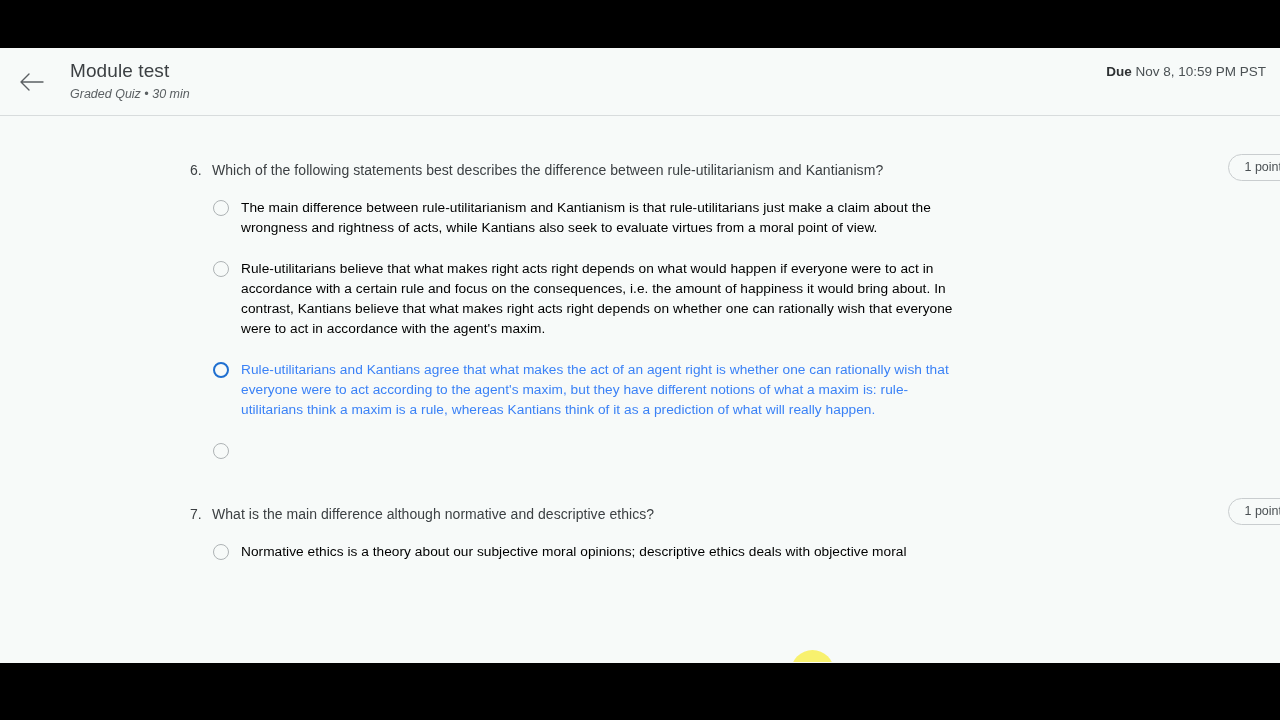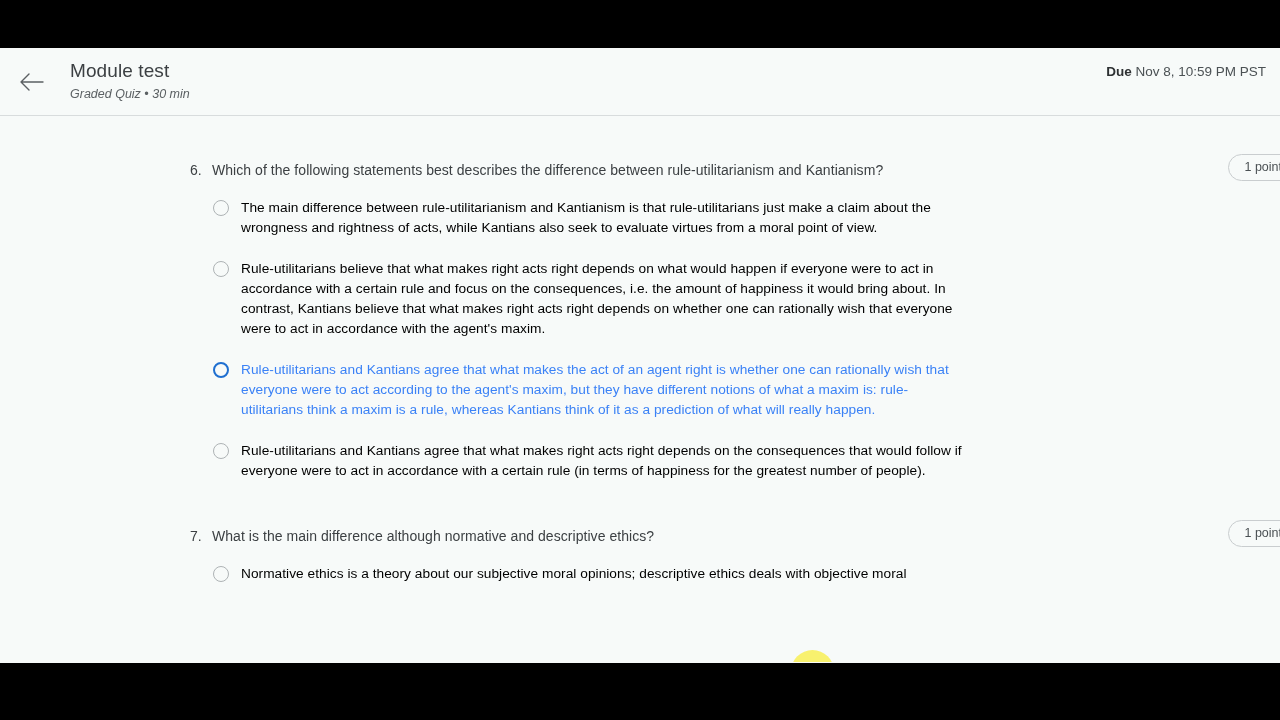--- a/index.html
+++ b/index.html
@@ -243,21 +243,20 @@
           <div class="option">
             <div class="radio"></div>
             <div class="option-text">Rule-utilitarians believe that what makes right acts right depends on what would happen if everyone were to act in accordance with a certain rule and focus on the consequences, i.e. the amount of happiness it would bring about. In contrast, Kantians believe that what makes right acts right depends on whether one can rationally wish that everyone were to act in accordance with the agent's maxim.</div>
           </div>
           <div class="option selected">
             <div class="radio"></div>
             <div class="option-text">Rule-utilitarians and Kantians agree that what makes the act of an agent right is whether one can rationally wish that everyone were to act according to the agent's maxim, but they have different notions of what a maxim is: rule-utilitarians think a maxim is a rule, whereas Kantians think of it as a prediction of what will really happen.</div>
           </div>
           <div class="option">
             <div class="radio"></div>
-            <div class="option-text">Rule-utilitarians and Kantians agree that what makes right acts right depends on the consequences that would follow if everyone were to act in accordance with a certain rule (in terms of happiness for the greatest number of people).</div>
           </div>
         </div>
       </div>
 
       <div class="question q7">
         <div class="question-head">
           <div class="q-number">7.</div>
           <div class="q-text">What is the main difference although normative and descriptive ethics?</div>
           <div class="points-badge">1 point</div>
         </div>

